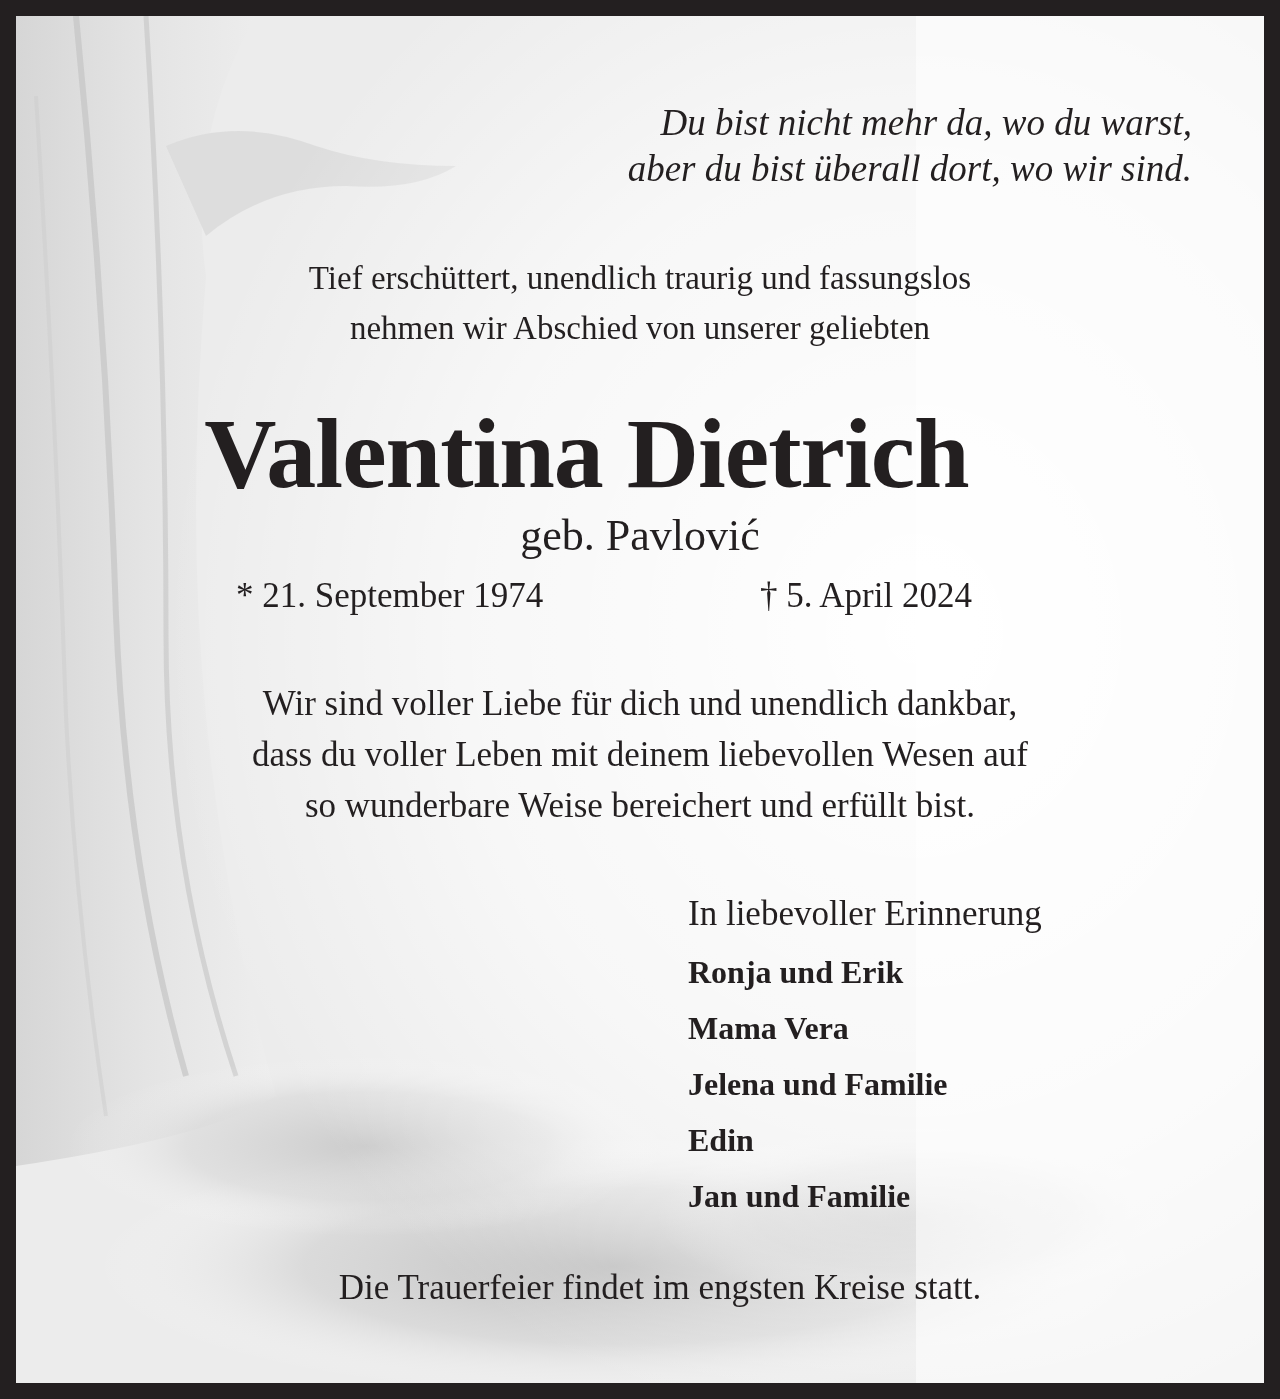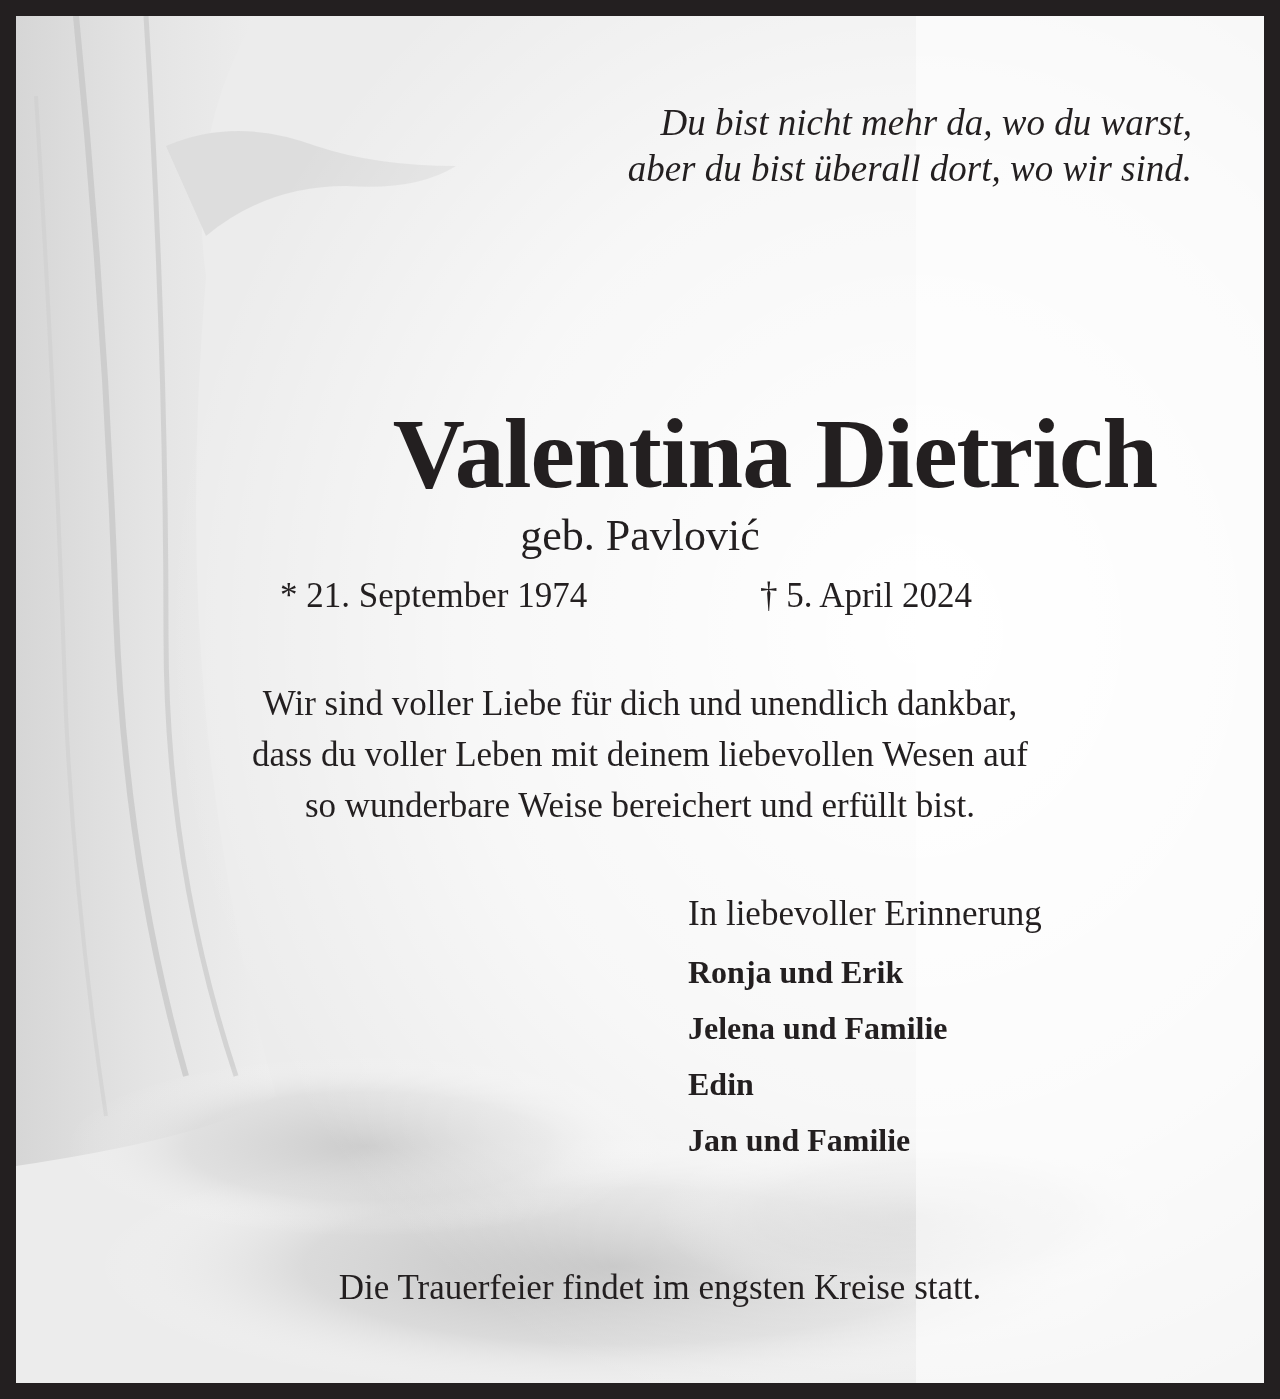--- a/index.html
+++ b/index.html
@@ -5,24 +5,24 @@
   html, body { margin:0; padding:0; }
   body { width:1280px; height:1399px; background:#231f20; position:relative; overflow:hidden; }
   .card {
     position:absolute; left:16px; top:16px; width:1248px; height:1367px;
     background:#a16207; overflow:hidden;
   }
   .bg { position:absolute; inset:0; }
   .txt { position:absolute; color:#231f20; font-family:"DejaVu Serif", "Liberation Serif", serif; white-space:nowrap; }
   .quote { left:0; width:1176px; text-align:right; top:84px; font-size:37px; line-height:46px; font-style:italic; font-family:"Liberation Serif", serif; }
   .intro { left:0; width:1248px; text-align:center; top:237px; font-size:33px; line-height:50px; font-family:"Liberation Serif", serif; }
-  .name { left:0; width:1141px; text-align:right; top:378px; font-size:100px; line-height:120px; font-weight:bold; font-family:"Liberation Serif", serif; letter-spacing:-1px; }
+  .name { left:0; width:1141px; text-align:center; top:378px; font-size:100px; line-height:120px; font-weight:bold; font-family:"Liberation Serif", serif; letter-spacing:-1px; }
   .maiden { left:0; width:1248px; text-align:center; top:500px; font-size:44px; line-height:40px; font-family:"Liberation Serif", serif; }
   .dates { left:0; width:1248px; top:558px; font-size:35px; line-height:44px; font-family:"Liberation Serif", serif; }
-  .dates .born { position:absolute; left:220px;margin-left:44px; }
+  .dates .born { position:absolute; left:220px; }
   .dates .died { position:absolute; left:744px; }
   .tribute { left:0; width:1248px; text-align:center; top:662px; font-size:35px; line-height:51px; font-family:"Liberation Serif", serif; }
   .memory { left:672px; top:862px; font-size:35px; line-height:44px; font-family:"Liberation Serif", serif;margin-top:14px; }
   .mourners { left:672px; top:928px; font-size:32px; line-height:56px; font-weight:bold; font-family:"Liberation Serif", serif; }
   .mourners div { height:56px; }
   .funeral { left:0; width:1248px; text-align:center; top:1250px; font-size:35px; line-height:44px; font-family:"Liberation Serif", serif;padding-left:20px; }
 </style>
 </head>
 <body>
 
@@ -60,39 +60,44 @@
 
     <rect x="0" y="0" width="1248" height="1367" fill="url(#fog)"></rect>
     <rect x="900" y="0" width="348" height="1367" fill="#ffffff" opacity="0.55"></rect>
   </svg>
 
   <div class="txt quote">
     <div>Du bist nicht mehr da, wo du warst,</div>
     <div>aber du bist überall dort, wo wir sind.</div>
   </div>
 
+  <div class="txt intro">
+    <div>Tief erschüttert, unendlich traurig und fassungslos</div>
+    <div>nehmen wir Abschied von unserer geliebten</div>
+  </div>
 
   <div class="txt name">Valentina Dietrich</div>
 
   <div class="txt maiden">geb. Pavlović</div>
 
   <div class="txt dates">
     <span class="born">* 21. September 1974</span>
     <span class="died">† 5. April 2024</span>
   </div>
 
   <div class="txt tribute">
     <div>Wir sind voller Liebe für dich und unendlich dankbar,</div>
     <div>dass du voller Leben mit deinem liebevollen Wesen auf</div>
     <div>so wunderbare Weise bereichert und erfüllt bist.</div>
   </div>
 
   <div class="txt memory">In liebevoller Erinnerung</div>
 
   <div class="txt mourners">
     <div>Ronja und Erik</div>
+    <div>Mama Vera</div>
     <div>Jelena und Familie</div>
     <div>Edin</div>
     <div>Jan und Familie</div>
   </div>
 
   <div class="txt funeral">Die Trauerfeier findet im engsten Kreise statt.</div>
 </div>
 
 </body></html>

